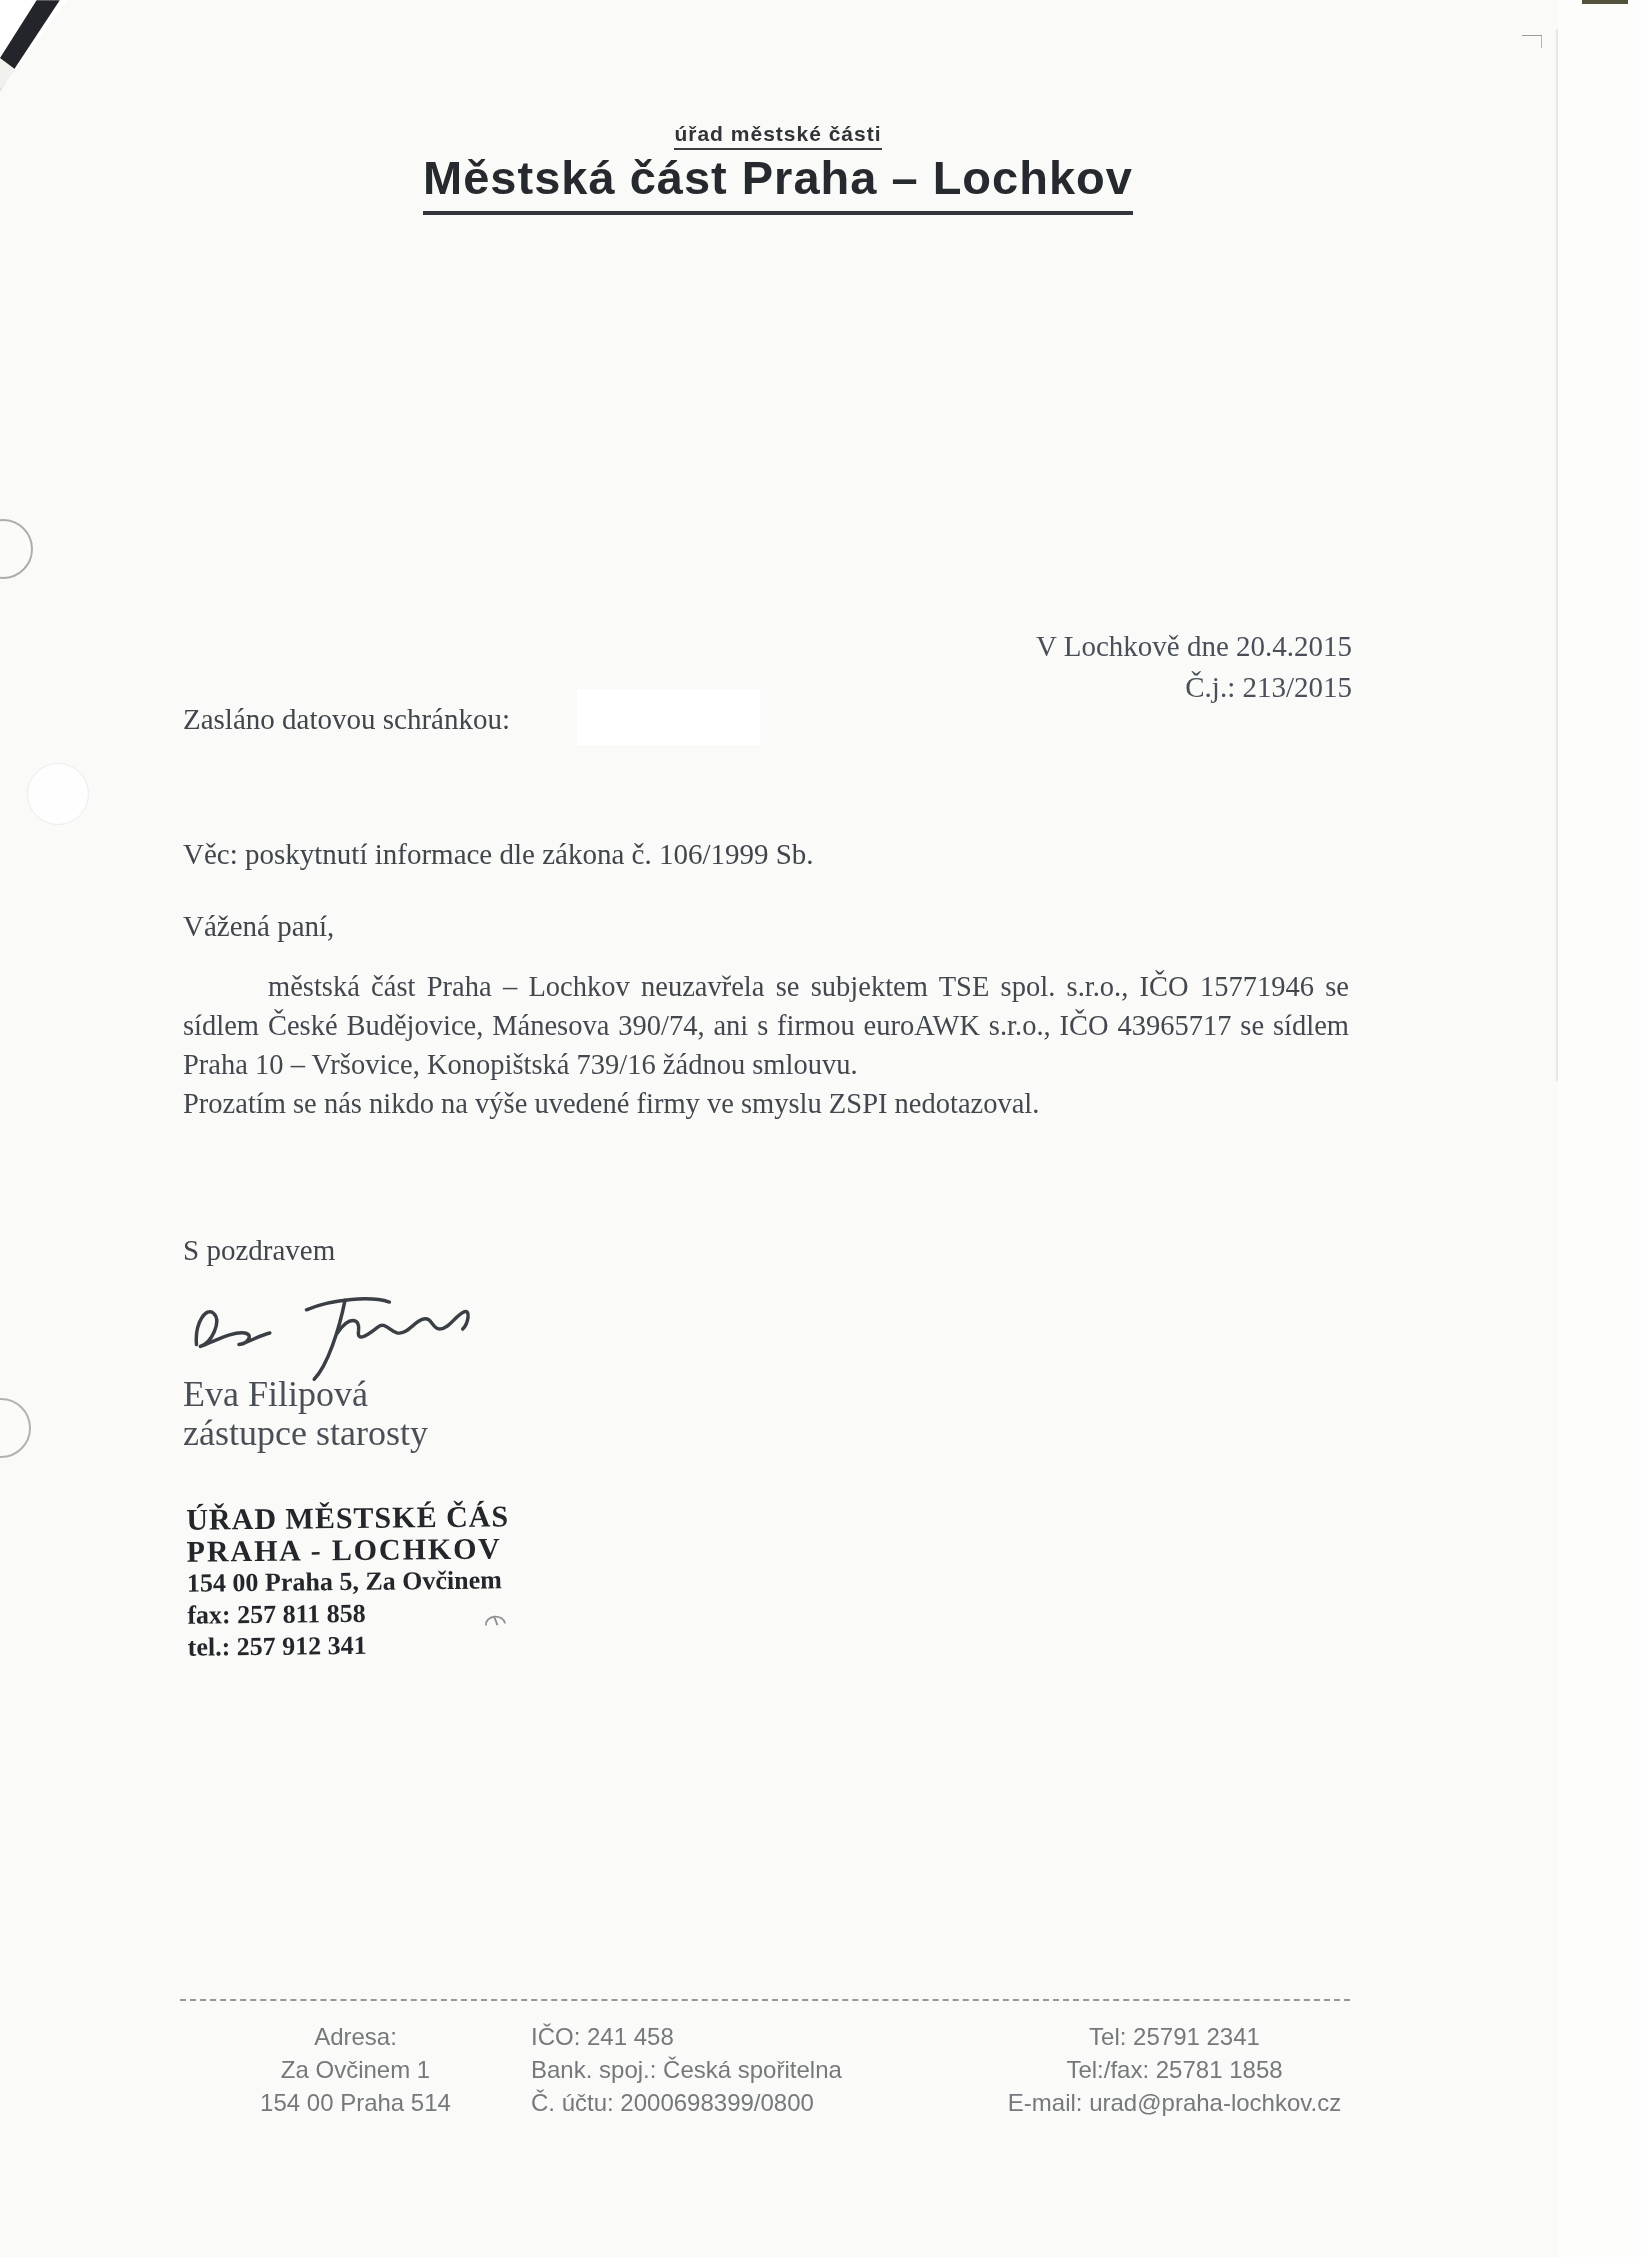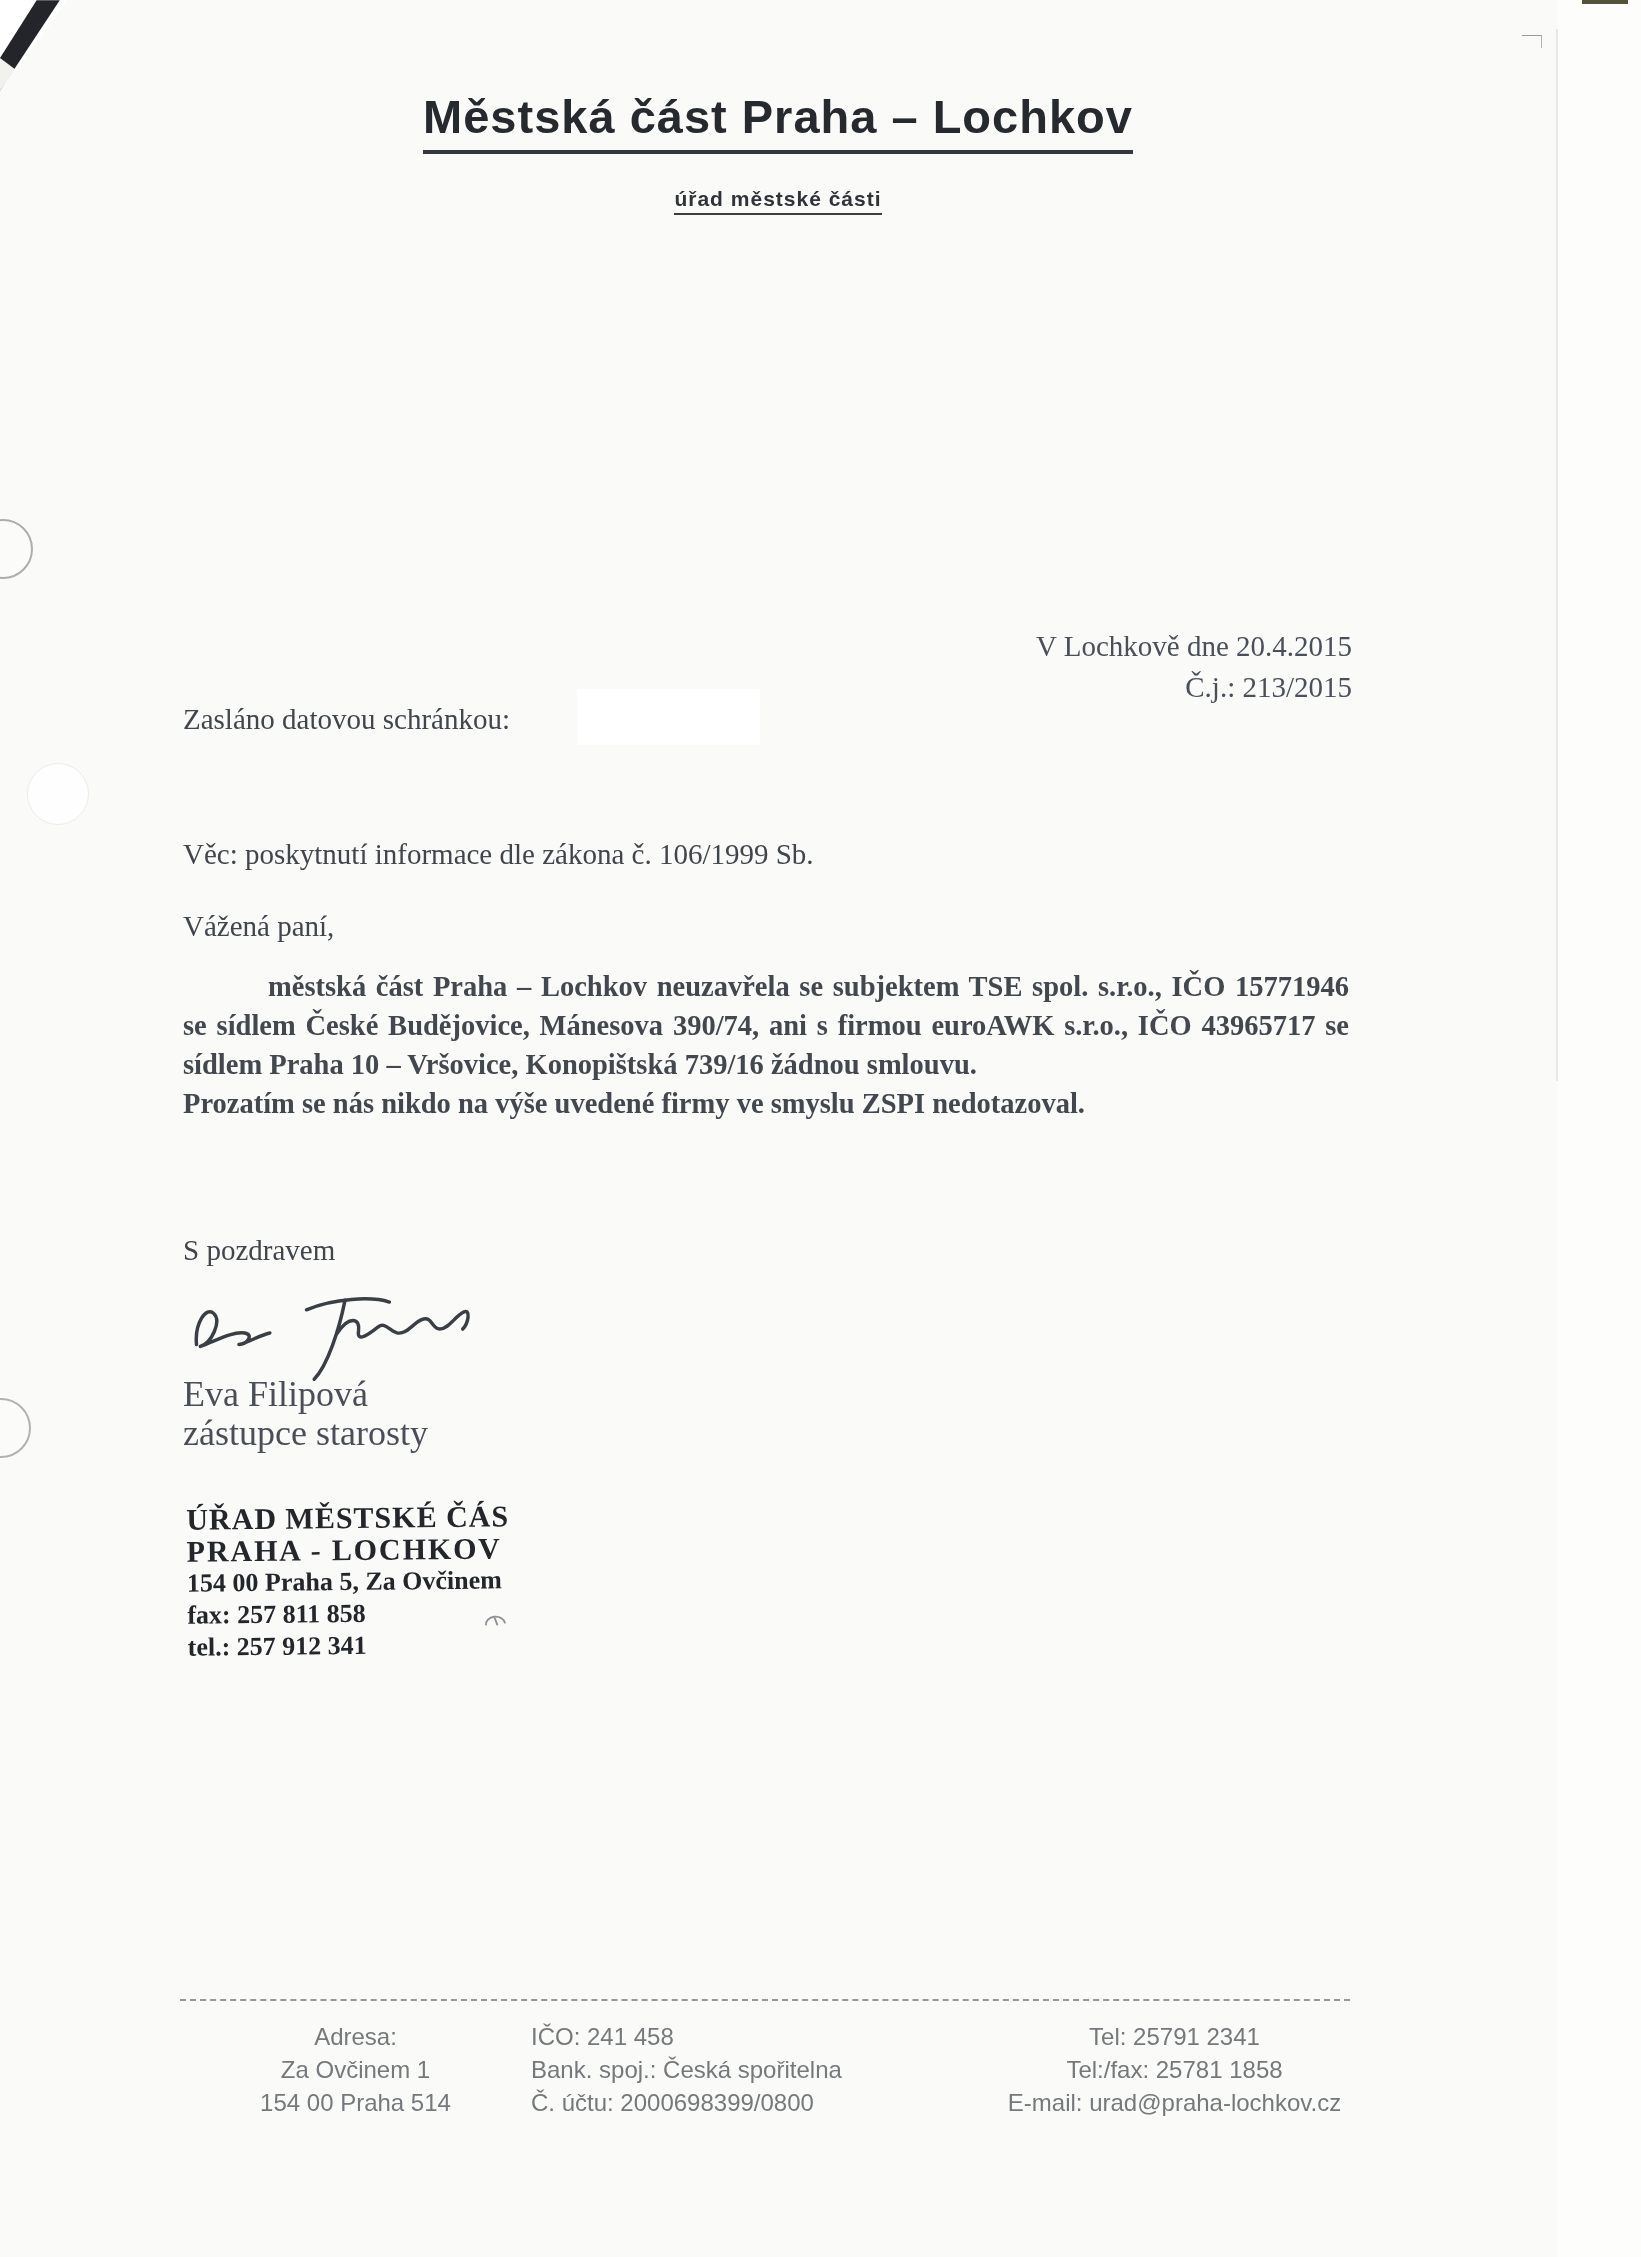--- a/index.html
+++ b/index.html
@@ -41,21 +41,21 @@
 
   .meta-block{position:absolute;top:626px;left:8px;width:1344px;text-align:right;
     font-size:29px;line-height:41px;color:#4a505a;}
   .delivery-line{position:absolute;top:703px;left:183px;font-size:29px;color:#41464d;}
   .redaction{position:absolute;top:689px;left:577px;width:183px;height:56px;background:#ffffff;}
 
   .subject-line{position:absolute;top:838px;left:183px;font-size:29px;color:#41464d;}
   .salutation{position:absolute;top:910px;left:183px;font-size:29px;color:#41464d;}
 
   .body-block{position:absolute;top:967px;left:183px;width:1166px;
-    font-size:28.5px;line-height:39px;color:#43484f;font-weight:bold;}
+    font-size:28.5px;line-height:39px;color:#43484f;}
   .body-block .p1{text-align:justify;text-indent:85px;margin:0;}
   .body-block .p2{text-align:left;margin:0;}
 
   .closing{position:absolute;top:1205px;left:183px;font-size:29px;color:#41464d;margin-top:29px;}
 
   .signature{position:absolute;top:1273px;left:183px;}
 
   .signer{position:absolute;top:1375px;left:183px;font-size:36px;line-height:39px;color:#4a4f57;}
 
   .stamp{position:absolute;top:1502px;left:187px;
@@ -91,22 +91,22 @@
     <polygon points="0,0 70,0 0,95" fill="#ffffff"></polygon>
     <polygon points="38,0 62,0 0,94 0,60" fill="#23252a"></polygon>
     <polygon points="0,60 0,94 16,72" fill="#f1f1ee"></polygon>
   </svg>
 
   <div class="crescent c1"></div>
   <div class="crescent c2"></div>
   <div class="crescent c3"></div>
 
   <div class="header">
+    <div><span class="subtitle">úřad městské části</span></div>
     <div><span class="title">Městská část Praha – Lochkov</span></div>
-    <div><span class="subtitle">úřad městské části</span></div>
   </div>
 
   <div class="meta-block">
     <div>V Lochkově dne 20.4.2015</div>
     <div>Č.j.: 213/2015</div>
   </div>
 
   <div class="delivery-line">Zasláno datovou schránkou:</div>
   <div class="redaction"></div>
 

